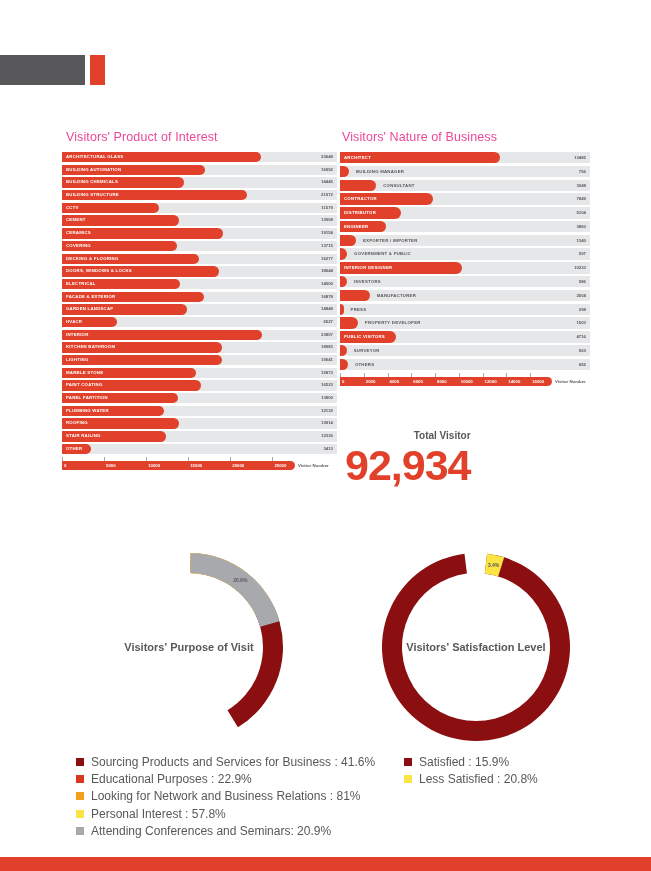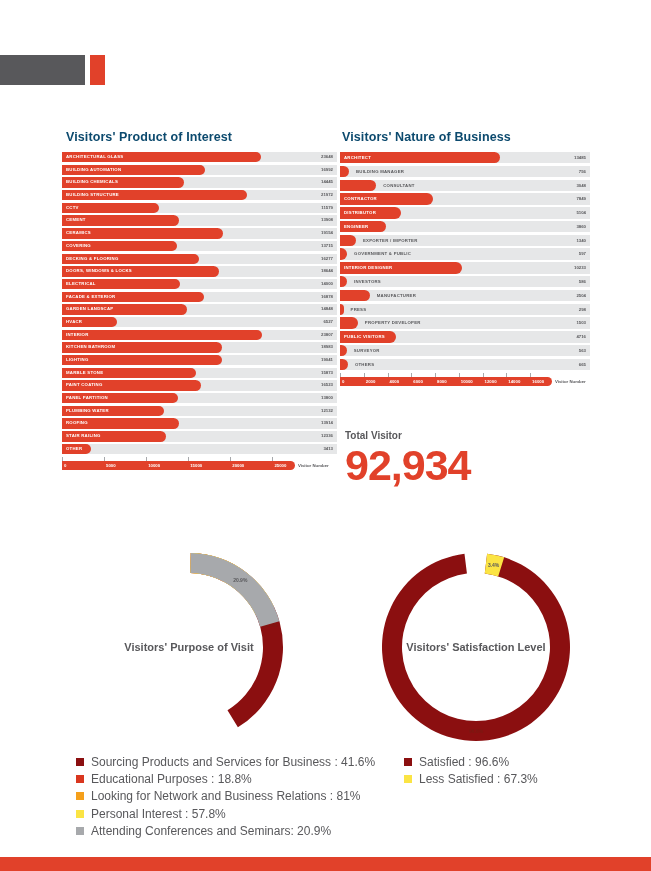--- a/index.html
+++ b/index.html
@@ -11,21 +11,21 @@
     position:relative;
   }
   
   .header{position:absolute;left:0;top:55px;height:30px;width:100%;}
   .header-gray{position:absolute;left:0;top:0;width:85px;height:30px;background:#58585b;}
   .header-red{position:absolute;left:90px;top:0;width:15px;height:30px;background:#e1412a;}
   .header-title{position:absolute;left:118px;top:-2px;font-size:23px;font-weight:bold;
     letter-spacing:1.2px;color:#58585b;font-family:"Liberation Sans", sans-serif;}
 
   
-  .sec-title{position:absolute;font-size:12.5px;font-weight:bold;color:#0c4a6e;letter-spacing:.1px;}
+  .sec-title{position:absolute;font-size:12.5px;font-weight:normal;color:#ec4899;letter-spacing:.1px;}
   #t-left{left:66px;top:130px;}
   #t-right{left:342px;top:130px;}
 
   
   .barpanel{position:absolute;}
   #panel-left{left:62px;top:152px;width:275px;}
   #panel-right{left:340px;top:152px;width:250px;}
 
   .brow{position:relative;height:10.5px;margin-bottom:2.2px;background:#e6e7e8;}
   #panel-left .brow{height:10.4px;margin-bottom:2.3px;}
@@ -44,21 +44,21 @@
   .axis-ticks{position:absolute;left:0;top:0;width:100%;height:4px;}
   .axis-tick{position:absolute;top:0;width:1px;height:4px;background:#a7a9ac;}
   .axis-bar{position:absolute;left:0;top:4px;height:9px;background:#e1412a;
     border-top-right-radius:5px;border-bottom-right-radius:5px;}
   .axis-num{position:absolute;top:4px;height:9px;line-height:9px;font-size:4.3px;
     font-weight:bold;color:#ffffff;}
   .axis-caption{position:absolute;top:4px;height:9px;line-height:9px;font-size:4.3px;
     font-weight:bold;color:#58585b;white-space:nowrap;}
 
   
-  #total-block{position:absolute;left:345px;top:430px;}
+  #total-block{position:absolute;left:345px;top:430px;text-align:right;}
   #total-label{font-size:10px;font-weight:bold;color:#58585b;}
   #total-value{font-size:43px;font-weight:bold;color:#e1412a;letter-spacing:-1px;
     line-height:46px;margin-top:1px;}
 
   
   .donut-wrap{position:absolute;width:200px;height:200px;}
   #donut-left{left:89px;top:547px;}
   #donut-right{left:376px;top:547px;}
   .donut-wrap svg{display:block;}
   .donut-center{position:absolute;left:0;top:0;width:200px;height:200px;
@@ -413,39 +413,39 @@
   <div class="donut-center">Visitors' Satisfaction Level</div>
 </div>
 
 <div class="legend" id="legend-left">
     <div class="lg-item">
       <span class="lg-swatch" style="background: rgb(139, 15, 16);"></span>
       <span class="lg-text">Sourcing Products and Services for Business : 41.6%</span>
     </div>
     <div class="lg-item">
       <span class="lg-swatch" style="background: rgb(217, 54, 31);"></span>
-      <span class="lg-text">Educational Purposes : 18.8%</span>
+      <span class="lg-text">Educational Purposes : 22.9%</span>
     </div>
     <div class="lg-item">
       <span class="lg-swatch" style="background: rgb(245, 160, 27);"></span>
       <span class="lg-text">Looking for Network and Business Relations : 81%</span>
     </div>
     <div class="lg-item">
       <span class="lg-swatch" style="background: rgb(251, 228, 68);"></span>
       <span class="lg-text">Personal Interest : 57.8%</span>
     </div>
     <div class="lg-item">
       <span class="lg-swatch" style="background: rgb(167, 169, 172);"></span>
       <span class="lg-text">Attending Conferences and Seminars: 20.9%</span>
     </div>
   </div>
 <div class="legend" id="legend-right">
     <div class="lg-item">
       <span class="lg-swatch" style="background: rgb(139, 15, 16);"></span>
-      <span class="lg-text">Satisfied : 96.6%</span>
+      <span class="lg-text">Satisfied : 15.9%</span>
     </div>
     <div class="lg-item">
       <span class="lg-swatch" style="background: rgb(251, 228, 68);"></span>
-      <span class="lg-text">Less Satisfied : 67.3%</span>
+      <span class="lg-text">Less Satisfied : 20.8%</span>
     </div>
   </div>
 
 <div id="footer-bar"></div>
 
 </body></html>

